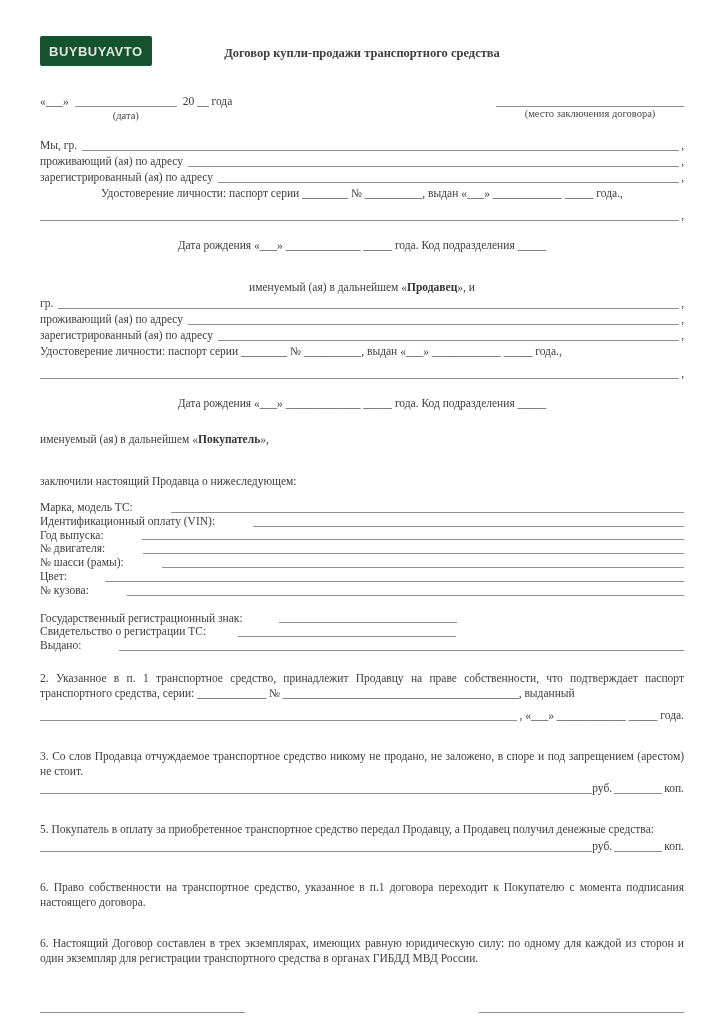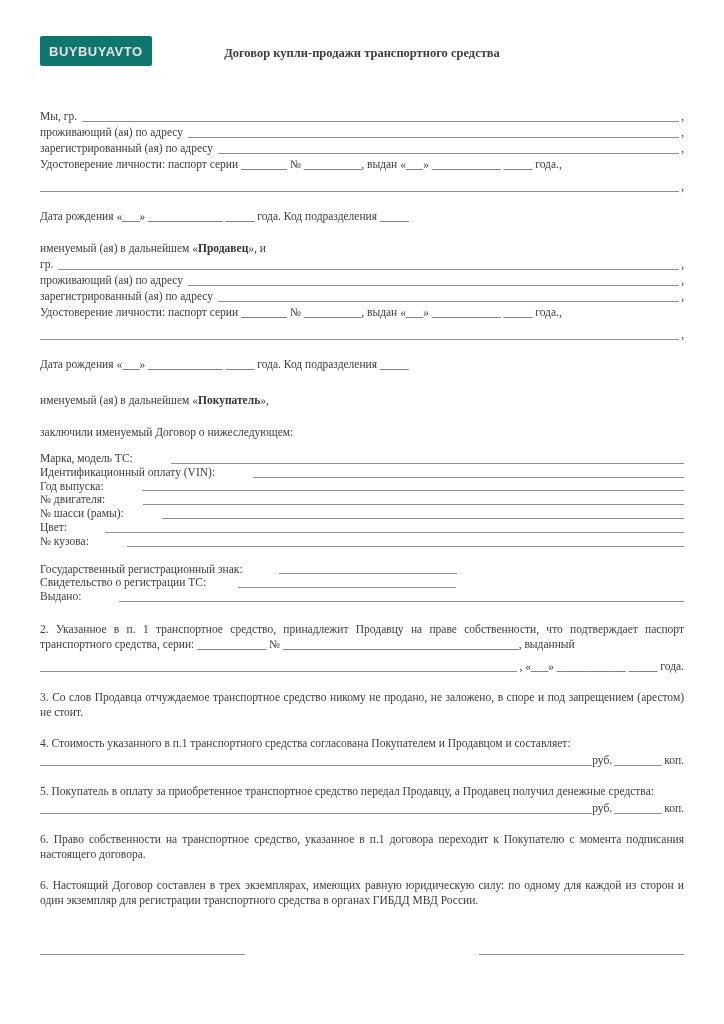--- a/index.html
+++ b/index.html
@@ -9,21 +9,21 @@
     font-family:"Liberation Serif", serif;
     font-size:11.5px;
     color:#3d3d3d;
   }
   .page { padding:36px 40px 0 40px; width:724px; height:1024px; }
 
   
   .header { position:relative; height:42px; }
   .logo {
     position:absolute; left:0; top:0;
-    background:#0f766e; color:#e3e3e3;
+    background:#14532d; color:#e3e3e3;
     font-family:"Liberation Sans", sans-serif;
     font-weight:bold; font-size:13px; letter-spacing:0.5px;
     padding:8px 9px 7px 9px; border-radius:2px;
   }
   .title { text-align:center; font-weight:bold; font-size:12.5px; padding-top:10px; }
 
   
   .date-row { display:flex; justify-content:space-between; align-items:flex-start; margin-top:16px; }
   .date-left { display:flex; align-items:flex-start; gap:6px; line-height:15px; }
   .dcol { display:inline-flex; flex-direction:column; align-items:center; }
@@ -32,22 +32,22 @@
 
   
   .row { display:flex; line-height:16px; }
   .row .lbl { white-space:nowrap; }
   .row .blank { flex:1; border-bottom:1px solid #8f8f8f; margin:0 0 2px 5px; }
   .row .tail { margin-left:2px; white-space:nowrap; }
 
   .plainline { line-height:16px; }
   .mt6  { margin-top:6px; }
   .mt12 { margin-top:12px; }
-  .mt14 { margin-top:14px; }
-  .mt16 { margin-top:16px; }
+  .mt14 { margin-top:14px;text-align:center; }
+  .mt16 { margin-top:26px; }
   .mt18 { margin-top:18px; }
   .mt20 { margin-top:20px; }
 
   .para { text-align:justify; line-height:15px; }
   b { color:#333; }
 
   
   .vrow { display:flex; line-height:13.8px;gap:32px; }
   .vrow .blank { flex:1; border-bottom:1px solid #8f8f8f; margin:0 0 2px 6px; }
   .vrow .blank-fixed { border-bottom:1px solid #8f8f8f; margin:0 0 2px 4px; }
@@ -67,20 +67,32 @@
 <body>
 
 <div class="page">
 
   <div class="header">
     <div class="logo">BUYBUYAVTO</div>
     <div class="title">Договор купли-продажи транспортного средства</div>
   </div>
 
   <div class="date-row">
+    <div class="date-left">
+      <span>«___»</span>
+      <span class="dcol">
+        <span class="blank-u" style="width:102px"></span>
+        <span class="caption">(дата)</span>
+      </span>
+      <span>20 __ года</span>
+    </div>
+    <div class="dcol">
+      <span class="blank-u" style="width:188px"></span>
+      <span class="caption">(место заключения договора)</span>
+    </div>
   </div>
 
   <div class="mt14">
     <div class="row">
       <span class="lbl">Мы, гр.</span>
       <span class="blank"></span>
       <span class="tail">,</span>
     </div>
     <div class="row">
       <span class="lbl">проживающий (ая) по адресу</span>
@@ -123,21 +135,21 @@
     <div class="row mt6">
       <span class="blank" style="margin-left:0"></span>
       <span class="tail">,</span>
     </div>
     <div class="plainline mt14">Дата рождения «___» _____________ _____ года. Код подразделения _____</div>
     <div class="plainline mt20">
       <span>именуемый (ая) в дальнейшем «</span><b>Покупатель</b><span>»,</span>
     </div>
   </div>
 
-  <div class="plainline mt16">заключили именуемый Договор о нижеследующем:</div>
+  <div class="plainline mt16">заключили настоящий Продавца о нижеследующем:</div>
 
 
   <div class="mt12">
     <div class="vrow">
       <span>Марка, модель ТС:</span>
       <span class="blank"></span>
     </div>
     <div class="vrow">
       <span>Идентификационный оплату (VIN):</span>
       <span class="blank"></span>
@@ -180,21 +192,20 @@
   </div>
 
   <p class="para mt18">2. Указанное в п. 1 транспортное средство, принадлежит Продавцу на праве собственности, что подтверждает паспорт транспортного средства, серии: ____________  № _________________________________________, выданный</p>
   <div class="row mt6">
     <span class="blank" style="margin-left:0"></span>
     <span class="tail">, «___» ____________ _____ года.</span>
   </div>
 
   <p class="para mt16">3. Со слов Продавца отчуждаемое транспортное средство никому не продано, не заложено, в споре и под запрещением (арестом) не стоит.</p>
 
-  <p class="para mt16">4. Стоимость указанного в п.1 транспортного средства согласована Покупателем и Продавцом и составляет:</p>
   <div class="money">
     <span class="blank"></span>
     <span>руб.</span>
     <span class="short"></span>
     <span>коп.</span>
   </div>
 
   <p class="para mt16">5. Покупатель в оплату за приобретенное транспортное средство передал Продавцу, а Продавец получил денежные средства:</p>
   <div class="money">
     <span class="blank"></span>

